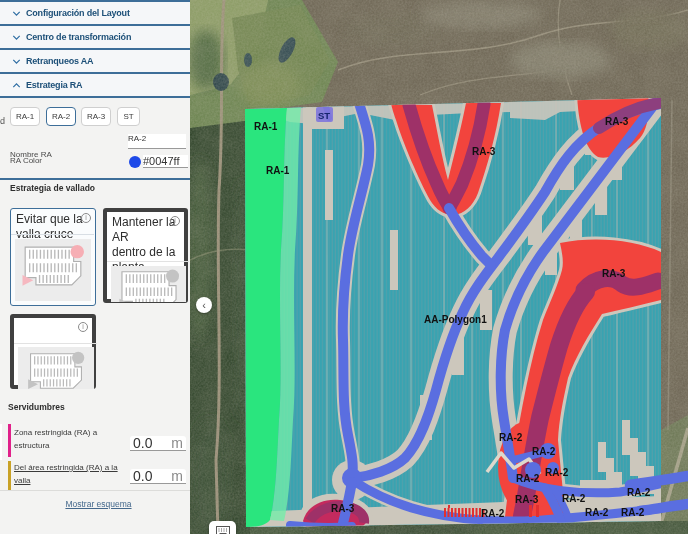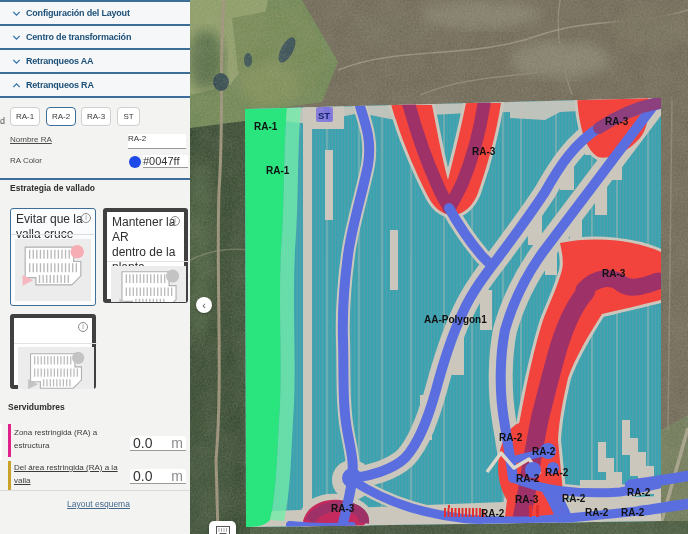--- a/index.html
+++ b/index.html
@@ -265,28 +265,28 @@
     <div class="acc" style="top:48px;">
         <svg class="chev" viewBox="0 0 24 24">
           <path d="M5 8.5l7 7 7-7" fill="none" stroke="#2d6da3" stroke-width="2.6"></path>
         </svg>
         <span class="t">Retranqueos AA</span>
       </div>
     <div class="acc" style="top:72px;">
         <svg class="chev" viewBox="0 0 24 24">
           <path d="M5 15.5l7-7 7 7" fill="none" stroke="#2d6da3" stroke-width="2.6"></path>
         </svg>
-        <span class="t">Retranqueos RA</span>
+        <span class="t">Estrategia RA</span>
       </div>
     <div class="abs" style="top:96px; left:0; width:190px; height:2px; background:#3d6e99;"></div>
     <div class="tab" style="left:10px; width:30px;">RA-1</div>
     <div class="tab sel" style="left:46px; width:30px;">RA-2</div>
     <div class="tab" style="left:81px; width:30px;">RA-3</div>
     <div class="tab" style="left:117px; width:23px;">ST</div>
-    <div class="lb" style="left:10px; top:135px;text-decoration:underline;">Nombre RA</div>
+    <div class="lb" style="left:10px; top:150px;">Nombre RA</div>
     <div class="inp" style="left:128px; top:134px; width:58px; height:15px;">RA-2</div>
     <div class="lb" style="left:10px; top:156px;">RA Color</div>
     <div class="abs" style="left:129px; top:156px; width:12px; height:12px; border-radius:50%; background:#1d49e8;"></div>
     <div class="inp" style="left:143px; top:155px; width:45px; height:13px; font-size:11px;">#0047ff</div>
     <div class="abs" style="top:178px; left:0; width:190px; height:2px; background:#3d6e99;"></div>
     <h4 style="left:10px; top:183px;">Estrategia de vallado</h4>
     <div class="card sel" style="left:10px; top:208px; width:86px; height:98px;">
       <div class="cl">Evitar que la<br>valla cruce RA</div>
       <div class="info">i</div>
       <div class="abs" style="left:0px; top:25px; width:83px; height:1px; background:#d8dee4;"></div>
@@ -343,21 +343,21 @@
         <span>0.0</span>
         <span class="m">m</span>
       </div>
     <div class="bar" style="left:8px; top:461px; height:30px; background:#c9a227;"></div>
     <div class="slb" style="left:14px; top:462px;text-decoration:underline;">Del área restringida (RA) a la<br>valla</div>
     <div class="sin" style="left:130px; top:469px;">
         <span>0.0</span>
         <span class="m">m</span>
       </div>
     <div class="abs" style="left:0; top:490px; width:190px; height:1px; background:#dcdcda;"></div>
-    <div class="link" style="top:499px; padding-left:7px;"><span>Layout esquema</span></div>
+    <div class="link" style="top:499px; padding-left:7px;"><span>Mostrar esquema</span></div>
     <div class="abs" style="left:0px; top:116px; font-size:9px; color:#555;">d</div>
     <div class="abs" style="left:0px; top:424px; width:2px; height:36px; background:#fff;"></div>
   </div>
   <div id="collapse">‹</div>
   <div id="mapctl">
       <svg width="14" height="10" viewBox="0 0 14 10">
         <rect x="0.5" y="0.5" width="13" height="9" fill="none" stroke="#555" stroke-width="1"></rect>
         <path d="M2.5 3 h1 M5 3 h1 M7.5 3 h1 M10 3 h1 M2.5 5 h1 M5 5 h1 M7.5 5 h1 M10 5 h1 M3.5 7.5 h7" stroke="#555" stroke-width="1"></path>
       </svg>
     </div>

